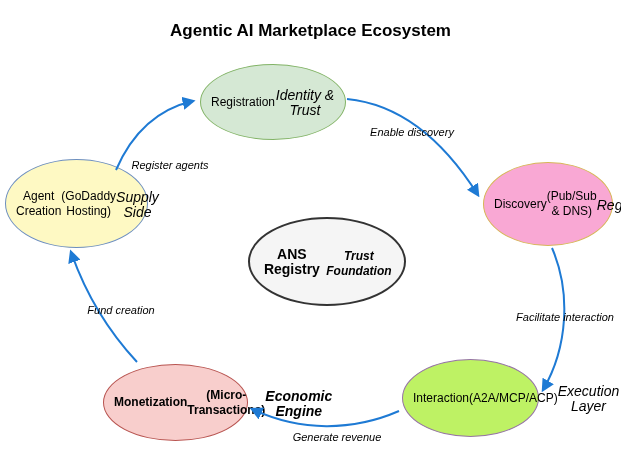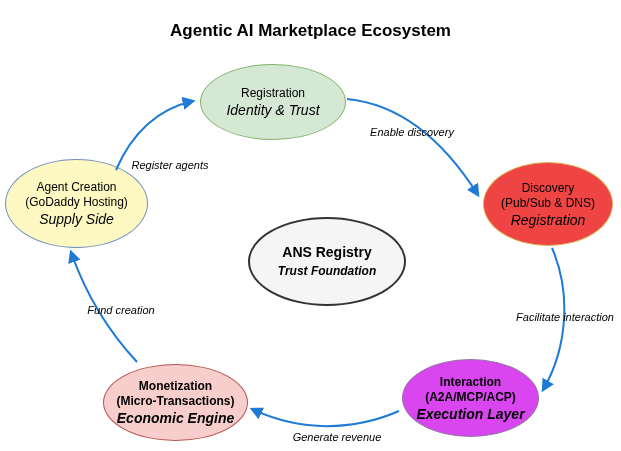--- a/index.html
+++ b/index.html
@@ -30,23 +30,23 @@
     top: 34px; left: 0; width: 100%;
     text-align: center;
     font-size: 12px;
     font-style: italic;
   }
   .node {
     position: absolute;
     border-radius: 50%;
     border: 1px solid #999;
     display: flex;
-    flex-direction: column;
+    flex-direction: row;
     align-items: center;
-    justify-content: center;
+    justify-content: flex-start;
     text-align: center;
     padding: 6px 10px;
     line-height: 15px;
   }
   .node .nline { font-size: 12px; }
   .node .nsub  { font-size: 14px; font-style: italic; margin-top: 2px; }
   .node-registration  { left: 200px; top: 64px;  width: 146px; height: 76px; }
   .node-discovery     { left: 483px; top: 162px; width: 130px; height: 84px; }
   .node-interaction   { left: 402px; top: 359px; width: 137px; height: 78px; }
   .node-monetization  { left: 103px; top: 364px; width: 145px; height: 77px; font-weight: bold; }
@@ -79,27 +79,27 @@
 
 <div class="canvas">
 
   <div class="diagram-title">Agentic AI Marketplace Ecosystem</div>
 
   <div class="node node-registration" style="background: rgb(213, 232, 212); border-color: rgb(130, 179, 102);">
     <div class="nline">Registration</div>
     <div class="nsub">Identity &amp; Trust</div>
   </div>
 
-  <div class="node node-discovery" style="background: #ef4444; border-color: rgb(214, 182, 86);">
+  <div class="node node-discovery" style="background: #f9a8d4; border-color: rgb(214, 182, 86);">
     <div class="nline">Discovery</div>
     <div class="nline">(Pub/Sub &amp; DNS)</div>
     <div class="nsub">Registration</div>
   </div>
 
-  <div class="node node-interaction" style="background: #d946ef; border-color: rgb(150, 115, 166); font-weight: bold;">
+  <div class="node node-interaction" style="background: #bef264; border-color: rgb(150, 115, 166);">
     <div class="nline">Interaction</div>
     <div class="nline">(A2A/MCP/ACP)</div>
     <div class="nsub">Execution Layer</div>
   </div>
 
   <div class="node node-monetization" style="background: rgb(248, 206, 204); border-color: rgb(184, 84, 80);">
     <div class="nline">Monetization</div>
     <div class="nline">(Micro-Transactions)</div>
     <div class="nsub">Economic Engine</div>
   </div>

